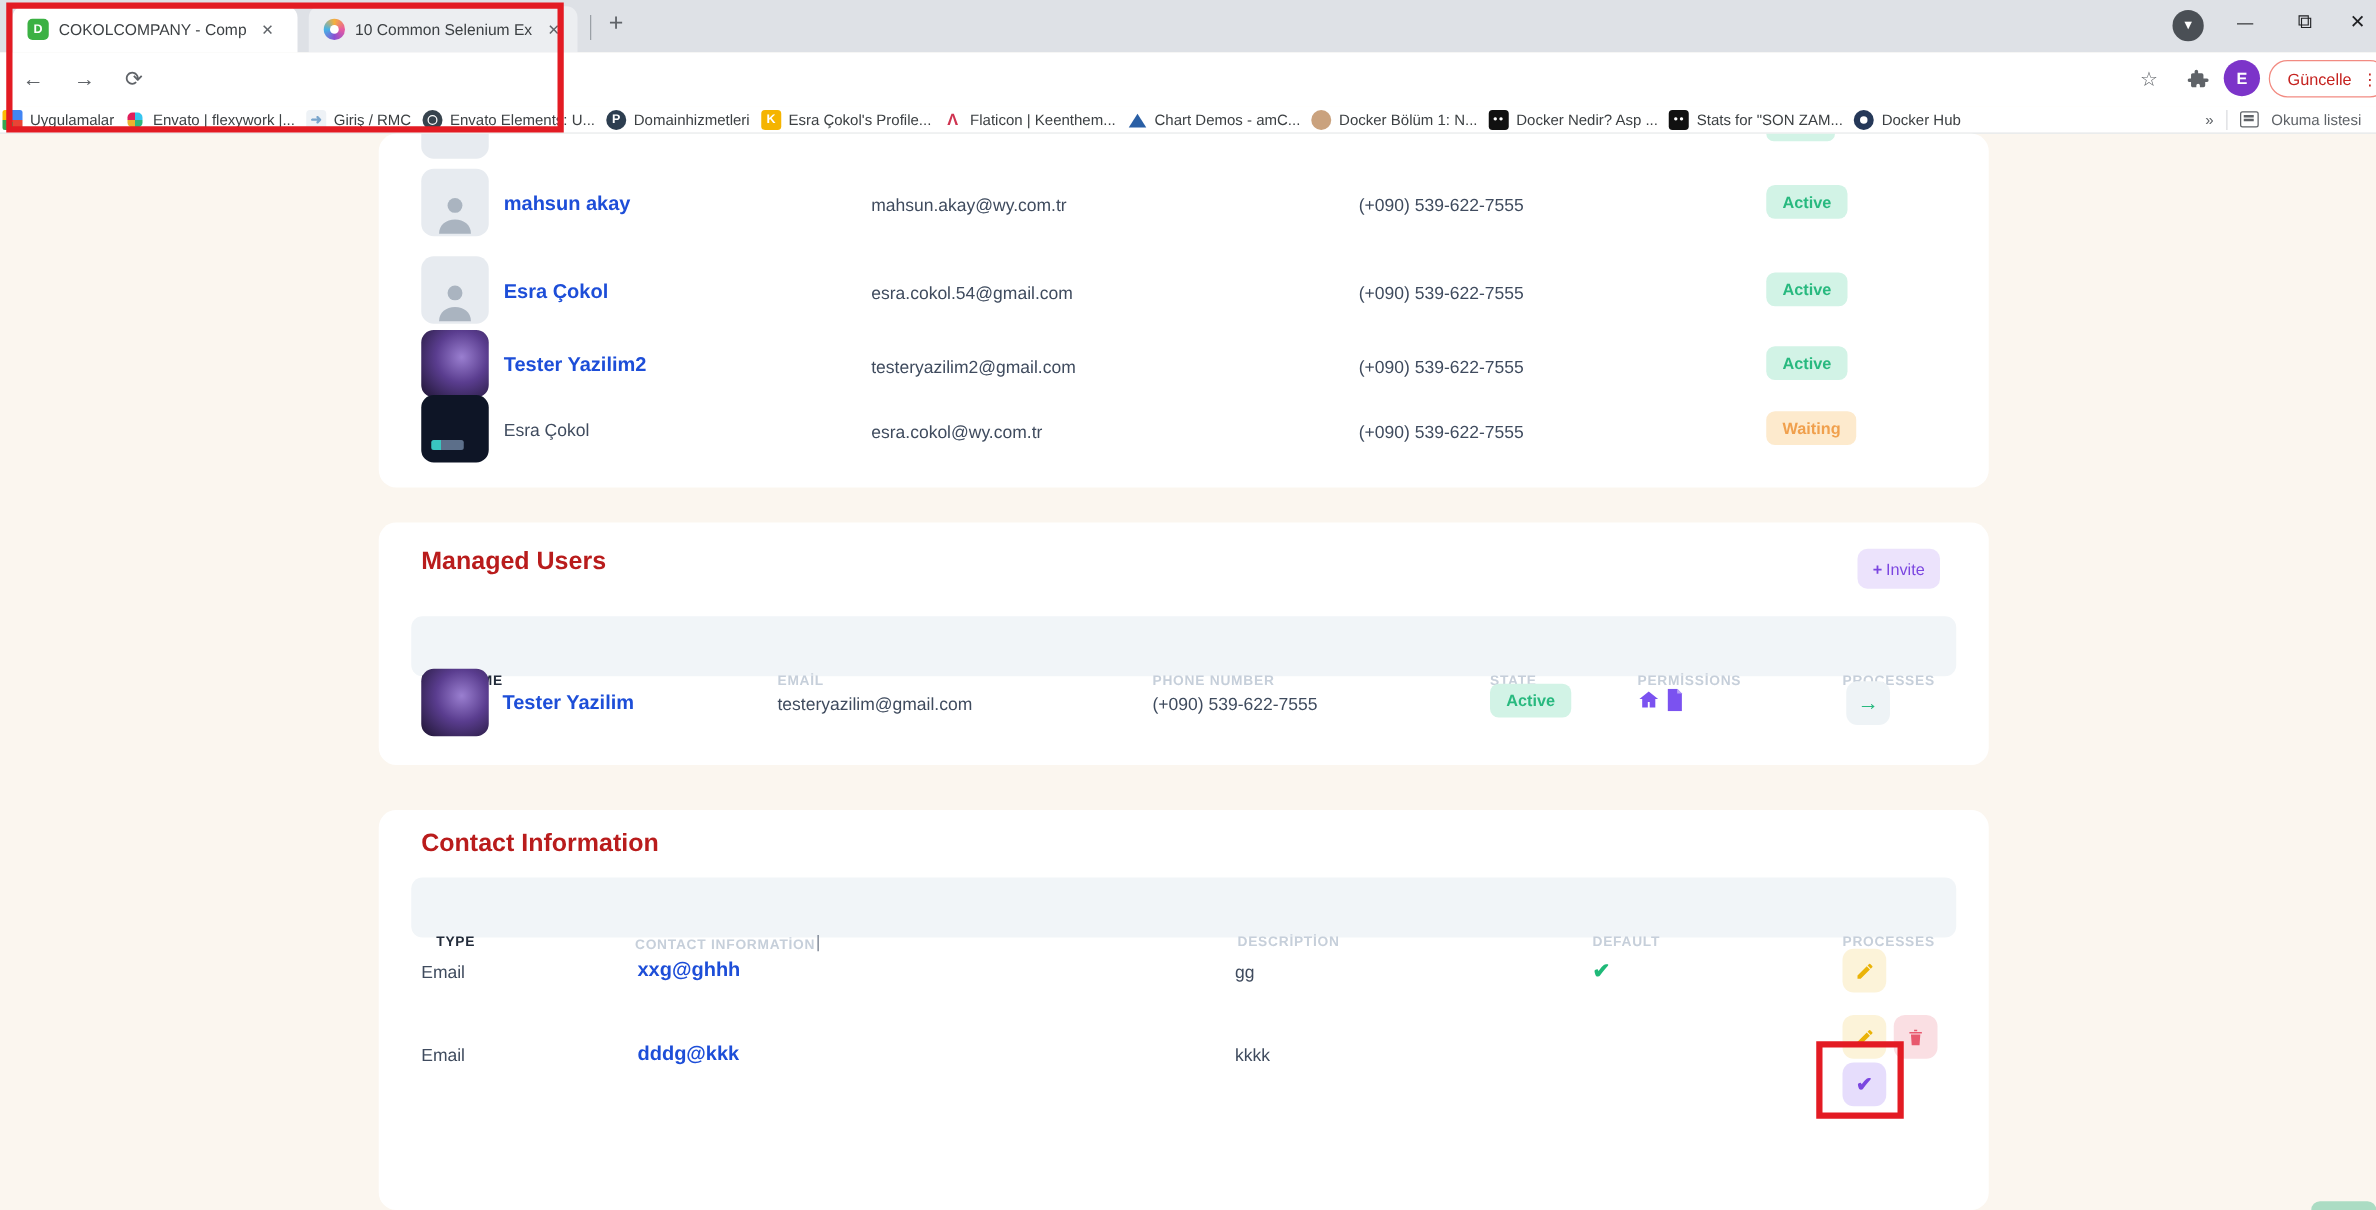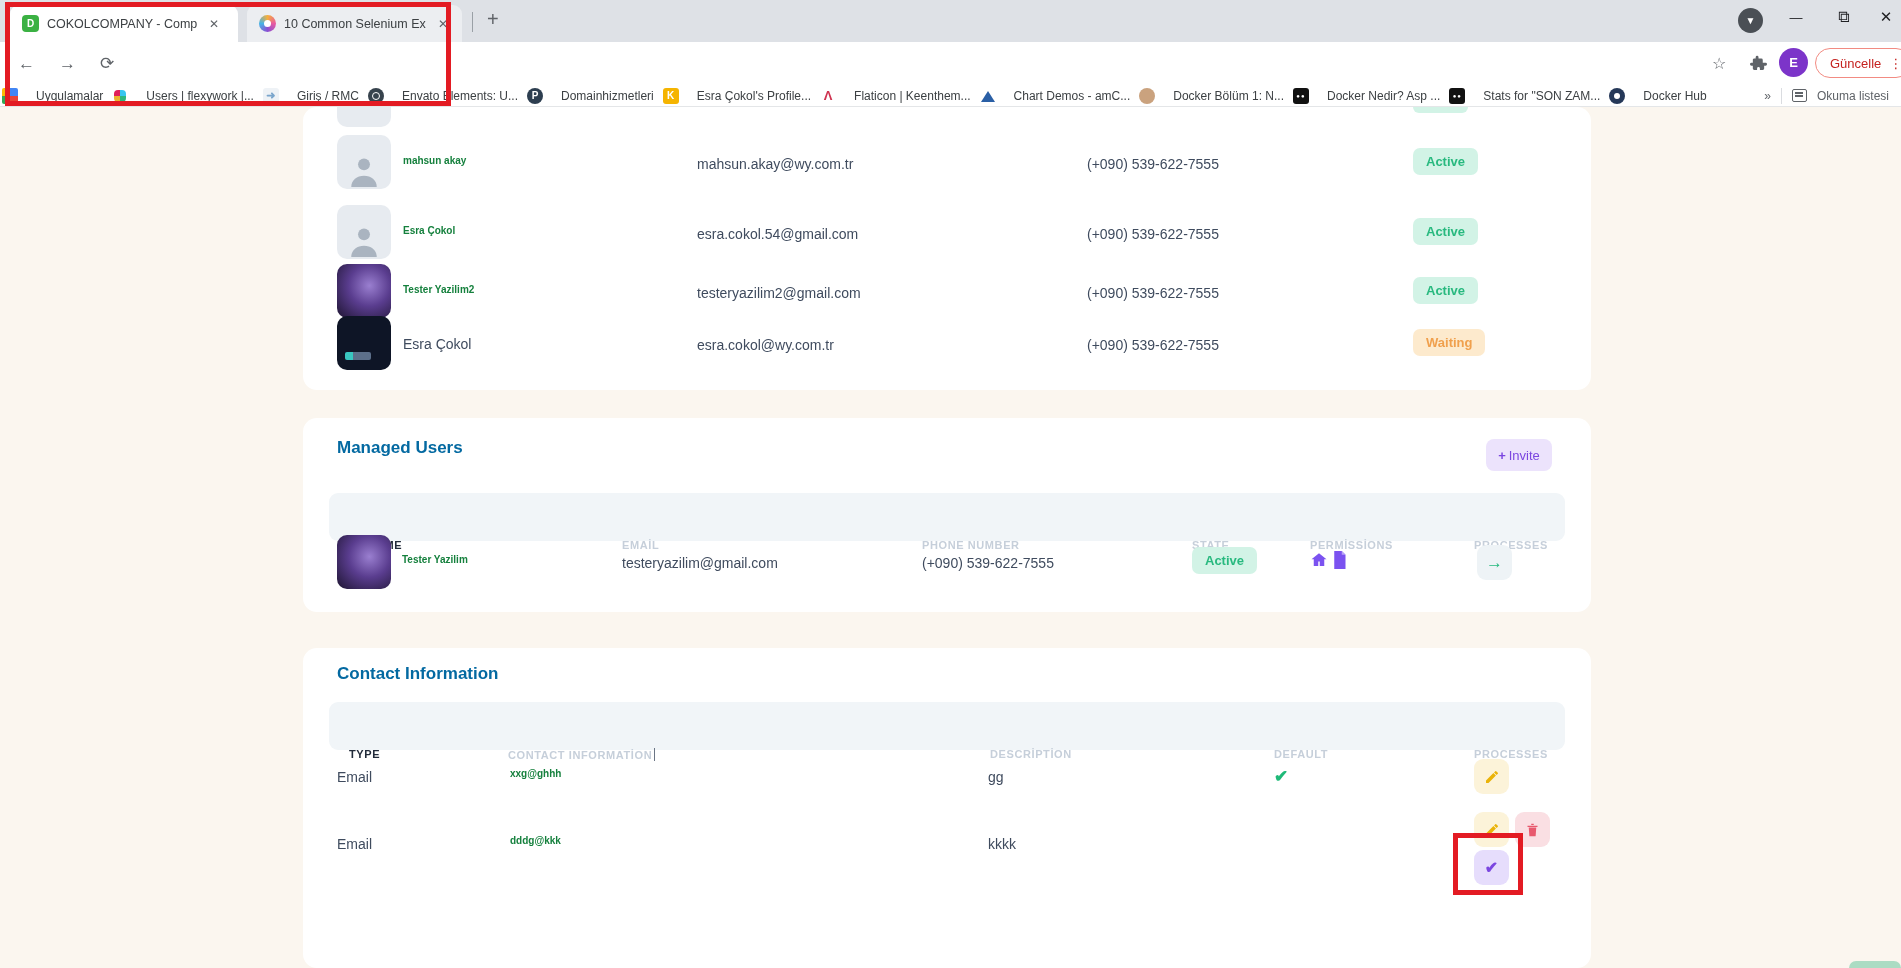--- a/index.html
+++ b/index.html
@@ -27,21 +27,21 @@
   #toolbar { position:absolute; left:0; top:42px; width:1901px; height:43px; background:#fff; display:flex; align-items:center; }
   .navbtn { font-size:17px; color:#5f6368; padding:0 12px; }
   #omnibox { position:absolute; left:105px; top:7px; width:1590px; height:29px; background:#f1f3f4; border-radius:15px; display:flex; align-items:center; padding:0 14px; gap:10px; }
   #omnibox .url { font-size:13.5px; color:#202124; }
   .tool-ic { color:#5f6368; font-size:16px; }
   #avatarE { position:absolute; left:1779px; top:6px; width:29px; height:29px; border-radius:50%; background:#7c34c9; color:#fff; font-size:13px; font-weight:bold; display:flex; align-items:center; justify-content:center; }
   #update-btn { position:absolute; left:1815px; top:6px; height:30px; padding:0 8px 0 14px; border:1.5px solid #f28b82; border-radius:15px; color:#c5221f; font-size:13px; display:flex; align-items:center; gap:8px; background:#fff; }
   #update-btn .kebab { color:#c5221f; font-size:13px; letter-spacing:0; }
 
   #bookmarks { position:absolute; left:0; top:85px; width:1901px; height:22px; background:#fff; border-bottom:1px solid #e4e6e8; display:flex; align-items:center; gap:9px; padding-left:2px; font-size:12px; color:#3c4043; }
-  .bm { display:flex; align-items:center; gap:18px; white-space:nowrap; }
+  .bm { display:flex; align-items:center; gap:6px; white-space:nowrap; }
   .bmi { width:16px; height:16px; border-radius:3px; display:flex; align-items:center; justify-content:center; font-size:10px; font-weight:bold; color:#fff; flex:0 0 auto; }
   .bm-apps { background:conic-gradient(from 0deg at 50% 50%, #4285f4 0 90deg, #ea4335 0 180deg, #34a853 0 270deg, #fbbc05 0); border-radius:2px; }
   .bm-slack { background:#fff; position:relative; }
   .bm-slack::before { content:""; position:absolute; inset:2px; background:conic-gradient(#36c5f0 0 25%, #2eb67d 0 50%, #ecb22e 0 75%, #e01e5a 0); border-radius:4px; }
   .bm-arrow { background:#eef2f6; color:#7aa5cc; font-size:11px; }
   .bm-dark-circle { background:#37434d; border-radius:50%; }
   .bm-dark-circle::after { content:""; width:6px; height:6px; border:1.5px solid #fff; border-radius:50%; display:block; }
   .bm-p { background:#2d3e50; border-radius:50%; }
   .bm-k { background:#f5b400; }
   .bm-flat { background:#fff; color:#cf3350; font-size:13px; }
@@ -56,26 +56,26 @@
   .readlist-ic { width:15px; height:13px; border:1.5px solid #5f6368; border-radius:2px; position:relative; }
   .readlist-ic::after { content:""; position:absolute; left:2px; top:2px; width:8px; height:1.5px; background:#5f6368; box-shadow:0 3px 0 #5f6368; }
 
   
   .card { position:absolute; left:303px; width:1288px; background:#fff; border-radius:14px; }
   .uavatar { position:absolute; width:54px; height:54px; border-radius:10px; background:#e7ebf0; display:flex; align-items:flex-end; justify-content:center; overflow:hidden; }
   .uavatar svg { width:34px; height:38px; }
   .photo1 { background:radial-gradient(circle at 60% 40%, #9a7fd0 0%, #5a3d8f 45%, #1d1430 100%); }
   .photo2 { background:#0e1526; }
   .photo2::after { content:""; width:26px; height:8px; margin:auto auto 10px 8px; border-radius:2px; background:linear-gradient(90deg,#39c6c0 30%, #5c6f8a 30%); }
-  .uname { font-size:10px; font-weight:bold; color:#15803d; }
+  .uname { font-size:16px; font-weight:bold; color:#1d4ed8; }
   .utext { font-size:14px; color:#3f4b5e; }
   .badge { display:inline-block; padding:6px 13px; border-radius:7px; font-size:13px; font-weight:bold; }
   .badge.active { background:#d2f3e6; color:#28b97f; }
   .badge.waiting { background:#fdeacd; color:#f0a04d; }
-  .sec-title { font-size:17px; font-weight:bold; color:#0369a1; }
+  .sec-title { font-size:20px; font-weight:bold; color:#b91c1c; }
   .thead { position:absolute; left:26px; width:1236px; height:48px; background:#f1f5f8; border-radius:9px; }
   .th { position:absolute; top:17px; font-size:11px; font-weight:bold; letter-spacing:0.6px; color:#c6cfda;margin-top:29px; }
   .th.dark { color:#222b3a; }
   .caret { display:inline-block; width:1px; height:13px; background:#6b7585; vertical-align:-2px; margin-left:2px; }
   .sqbtn { position:absolute; width:35px; height:35px; border-radius:9px; display:flex; align-items:center; justify-content:center; }
   .btn-edit { background:#fcf3d9; }
   .btn-del { background:#fadfe3; }
   .btn-check { background:#e6ddfc; color:#7b46e0; font-size:16px; font-weight:bold; }
   .btn-proc { background:#eef3f6; color:#28b97f; font-size:17px; font-weight:bold; }
   #invite-btn { position:absolute; left:1183px; top:21px; width:66px; height:32px; background:#ece3fc; border-radius:8px; color:#7b46e0; font-size:13px; display:flex; align-items:center; justify-content:center; gap:3px; }
@@ -125,21 +125,21 @@
     </div>
   </div>
 
   <div id="bookmarks">
     <div class="bm">
         <span class="bmi bm-apps"></span>
         <span>Uygulamalar</span>
       </div>
     <div class="bm">
         <span class="bmi bm-slack"></span>
-        <span>Users | flexywork |...</span>
+        <span>Envato | flexywork |...</span>
       </div>
     <div class="bm">
         <span class="bmi bm-arrow">➜</span>
         <span>Giriş / RMC</span>
       </div>
     <div class="bm">
         <span class="bmi bm-dark-circle"></span>
         <span>Envato Elements: U...</span>
       </div>
     <div class="bm">

